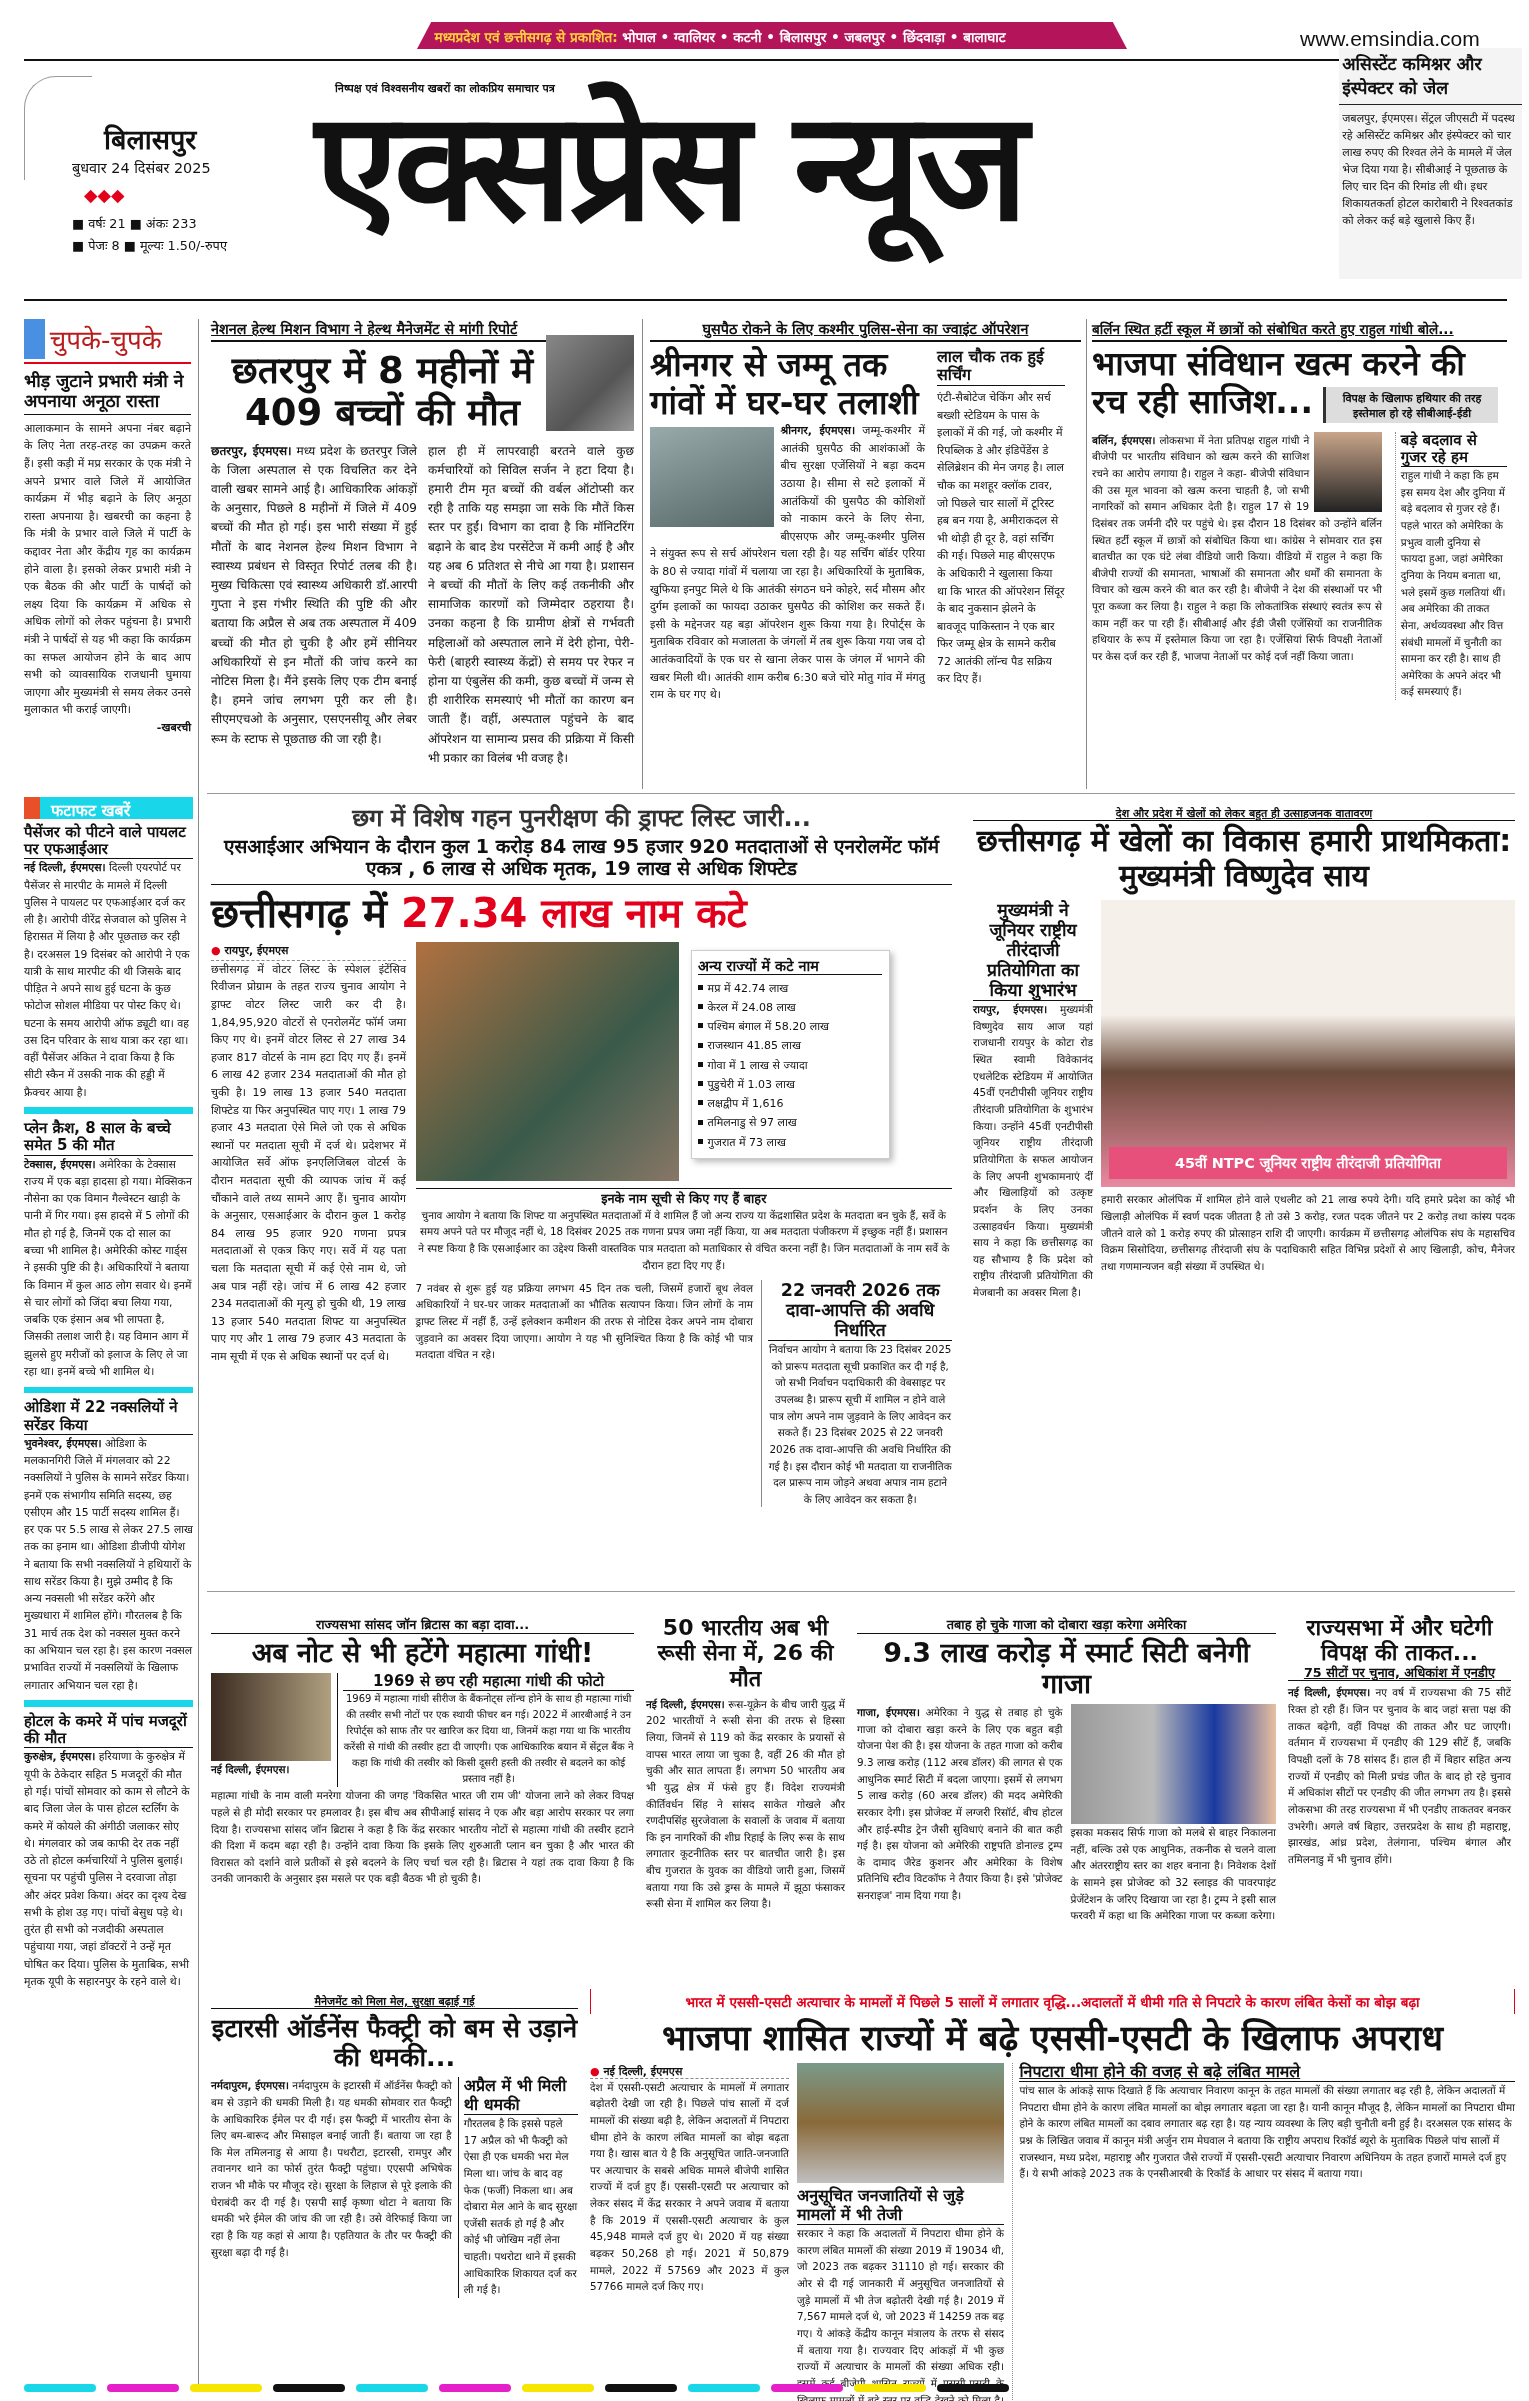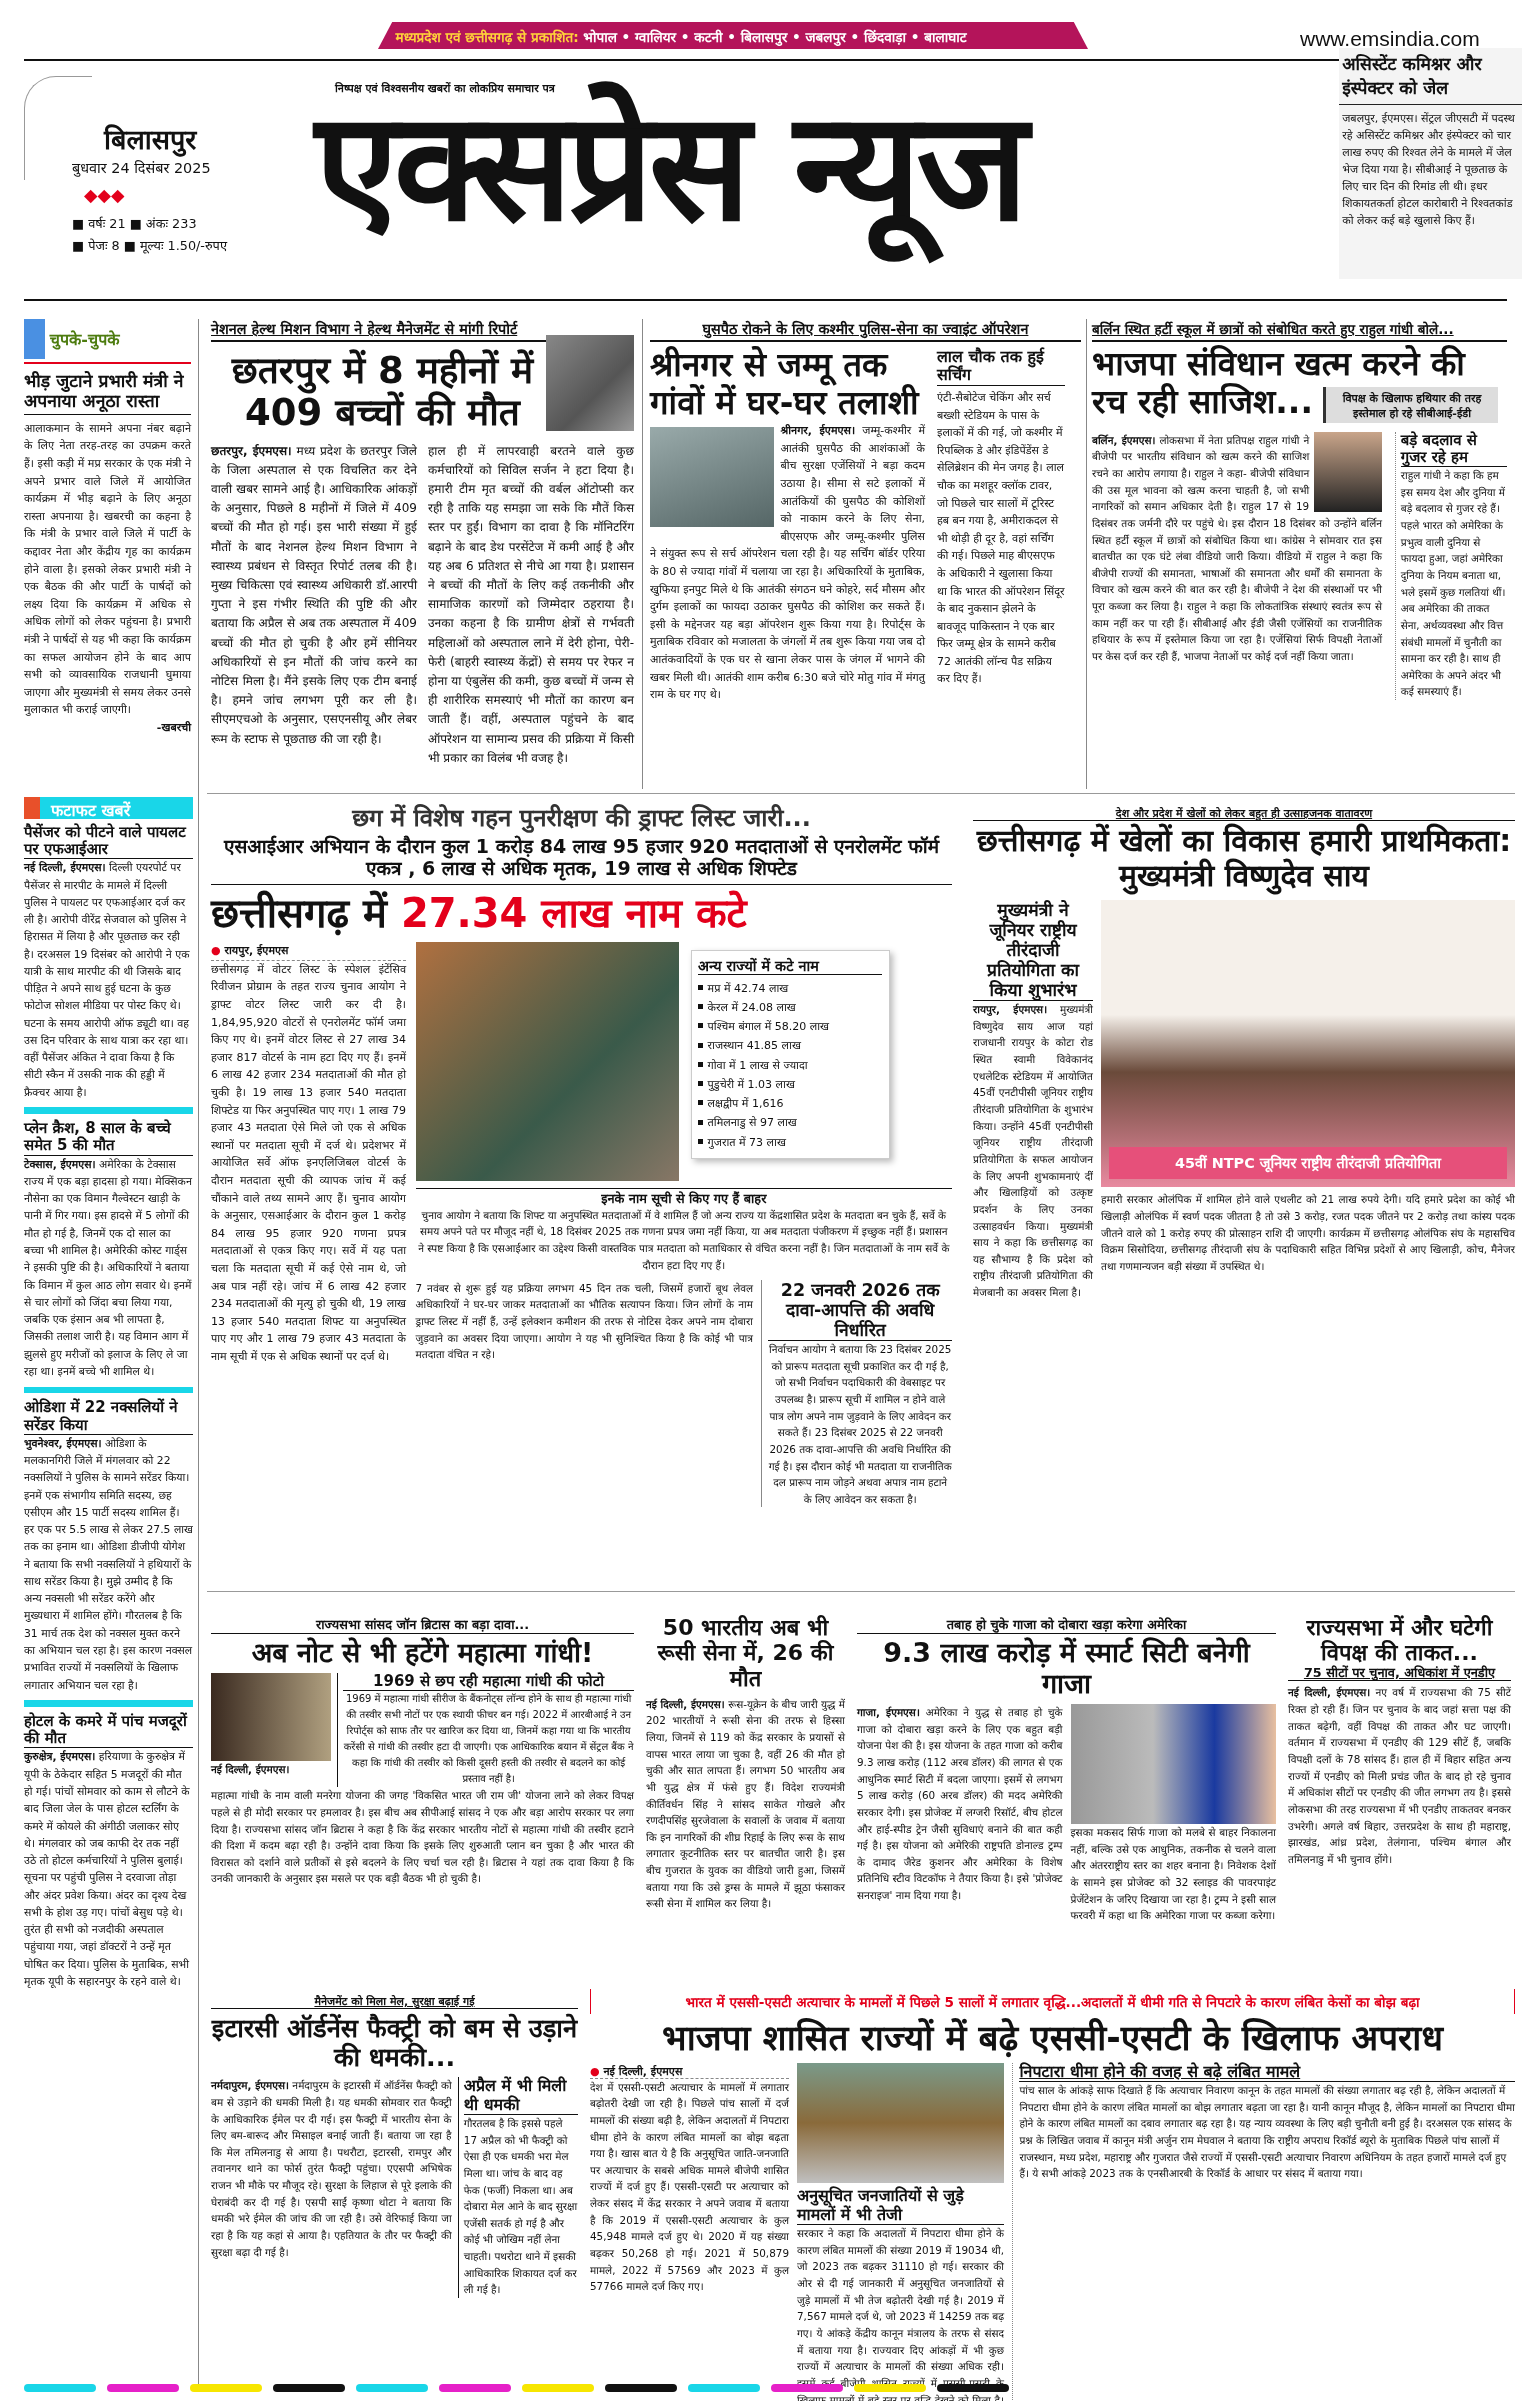--- a/index.html
+++ b/index.html
@@ -1,18 +1,18 @@
 <!DOCTYPE html>
 <html style="font-size:12.8px"><head>
 <meta charset="utf-8">
 <style>
 *{box-sizing:border-box;margin:0;padding:0}
 body{width:1530px;height:2401px;background:#fff;font-family:"DejaVu Sans","Liberation Sans",sans-serif;color:#111;position:relative;overflow:hidden}
 .abs{position:absolute}
-.topbar{left:378px;top:22px;width:710px;height:27px;background:#b4145a;color:#fff;font-size:13.6px;font-weight:bold;padding:4.8px 17.5px;clip-path:polygon(2% 0,98% 0,100% 100%,0 100%)}
+.topbar{left:417px;top:22px;width:710px;height:27px;background:#b4145a;color:#fff;font-size:13.6px;font-weight:bold;padding:4.8px 17.5px;clip-path:polygon(2% 0,98% 0,100% 100%,0 100%)}
 .topbar .lbl{color:#ffd23a}
 .site{left:1300px;top:27px;font-size:21px;font-family:"Liberation Sans",sans-serif}
 .hr{height:2.4px;background:#111}
 .masthead{left:303px;top:88px;font-size:151px;font-weight:bold;line-height:1;letter-spacing:-4.8px;font-family:"DejaVu Sans",sans-serif}
 .tagline{left:335px;top:88px;font-size:11px;font-weight:bold}
 .city{left:104px;top:120px;font-size:27px;font-weight:bold}
 .dateline{left:72px;top:158px;font-size:14.4px}
 .meta{font-size:12.8px}
 .sidebox{left:1339px;top:48px;width:183px;height:231px;background:#f4f4f4}
 .sidebox h3{font-size:17.5px;font-weight:bold;border-bottom:1.6px solid #222;padding:3.2px 3.2px 4.8px}
@@ -49,21 +49,21 @@
 
 <div class="abs sidebox">
   <h3>असिस्टेंट कमिश्नर और इंस्पेक्टर को जेल</h3>
   <p>जबलपुर, ईएमएस। सेंट्रल जीएसटी में पदस्थ रहे असिस्टेंट कमिश्नर और इंस्पेक्टर को चार लाख रुपए की रिश्वत लेने के मामले में जेल भेज दिया गया है। सीबीआई ने पूछताछ के लिए चार दिन की रिमांड ली थी। इधर शिकायतकर्ता होटल कारोबारी ने रिश्वतकांड को लेकर कई बड़े खुलासे किए हैं।</p>
 </div>
 <div class="abs hr" style="left:24px;top:299px;width:1483px"></div>
 
 <div class="abs" style="left:24px;top:319px;width:167px">
   <div style="display:flex;align-items:center;border-bottom:2.4px solid #e3001b;padding-bottom:3.2px">
     <span style="width:21px;height:40px;background:#4a90e2;display:inline-block"></span>
-    <span style="font-size:16px;color:#4d7c0f;font-weight:bold;margin-left:4.8px">चुपके-चुपके</span>
+    <span style="font-size:26px;color:#b91c1c;font-weight:normal;margin-left:4.8px">चुपके-चुपके</span>
   </div>
   <div class="head" style="font-size:17.5px;margin-top:6.4px;border-bottom:1.6px solid #111;padding-bottom:3.2px">भीड़ जुटाने प्रभारी मंत्री ने अपनाया अनूठा रास्ता</div>
   <div class="body" style="font-size:11px;margin-top:4.8px">आलाकमान के सामने अपना नंबर बढ़ाने के लिए नेता तरह-तरह का उपक्रम करते हैं। इसी कड़ी में मप्र सरकार के एक मंत्री ने अपने प्रभार वाले जिले में आयोजित कार्यक्रम में भीड़ बढ़ाने के लिए अनूठा रास्ता अपनाया है। खबरची का कहना है कि मंत्री के प्रभार वाले जिले में पार्टी के कद्दावर नेता और केंद्रीय गृह का कार्यक्रम होने वाला है। इसको लेकर प्रभारी मंत्री ने एक बैठक की और पार्टी के पार्षदों को लक्ष्य दिया कि कार्यक्रम में अधिक से अधिक लोगों को लेकर पहुंचना है। प्रभारी मंत्री ने पार्षदों से यह भी कहा कि कार्यक्रम का सफल आयोजन होने के बाद आप सभी को व्यावसायिक राजधानी घुमाया जाएगा और मुख्यमंत्री से समय लेकर उनसे मुलाकात भी कराई जाएगी।</div>
   <div style="text-align:right;font-weight:bold;font-size:11px">-खबरची</div>
 </div>
 <div class="abs vline" style="left:198px;top:319px;height:2065px"></div>
 
 <div class="abs" style="left:211px;top:319px;width:423px">
   <div class="kicker" style="font-size:14.4px;width:343px">नेशनल हेल्थ मिशन विभाग ने हेल्थ मैनेजमेंट से मांगी रिपोर्ट</div>
   <div class="head" style="font-size:37px;text-align:center;margin:8px 80px 0 0">छतरपुर में 8 महीनों में 409 बच्चों की मौत</div>

